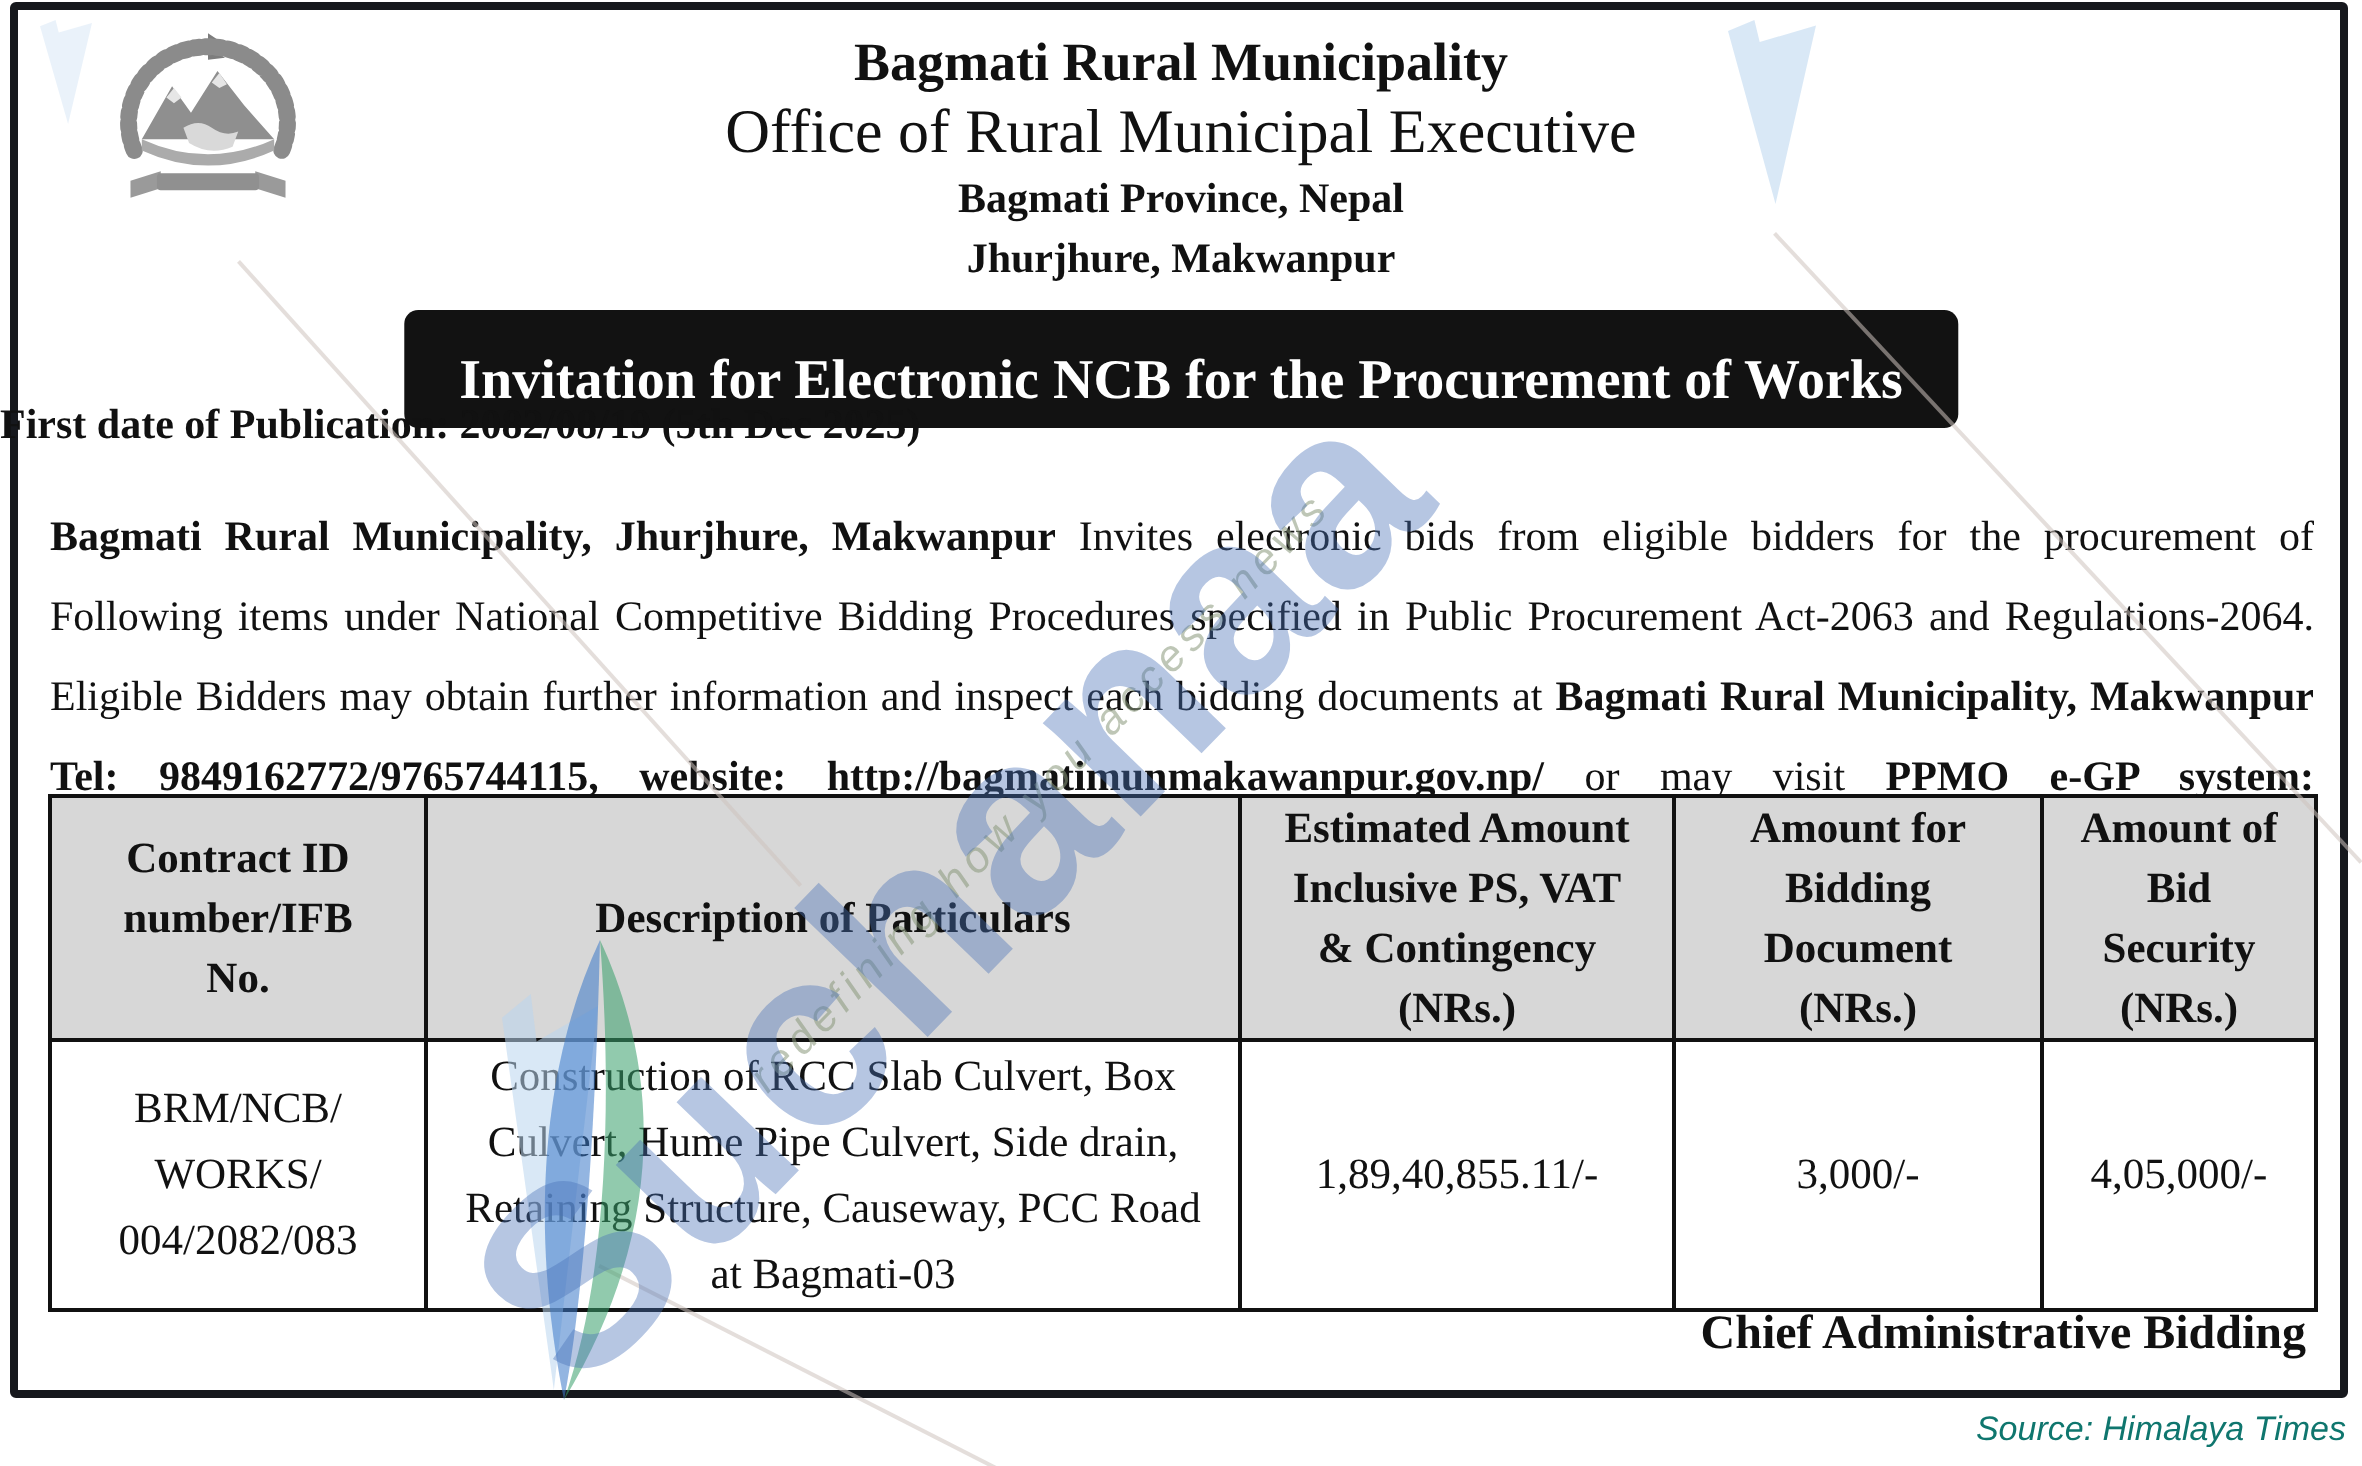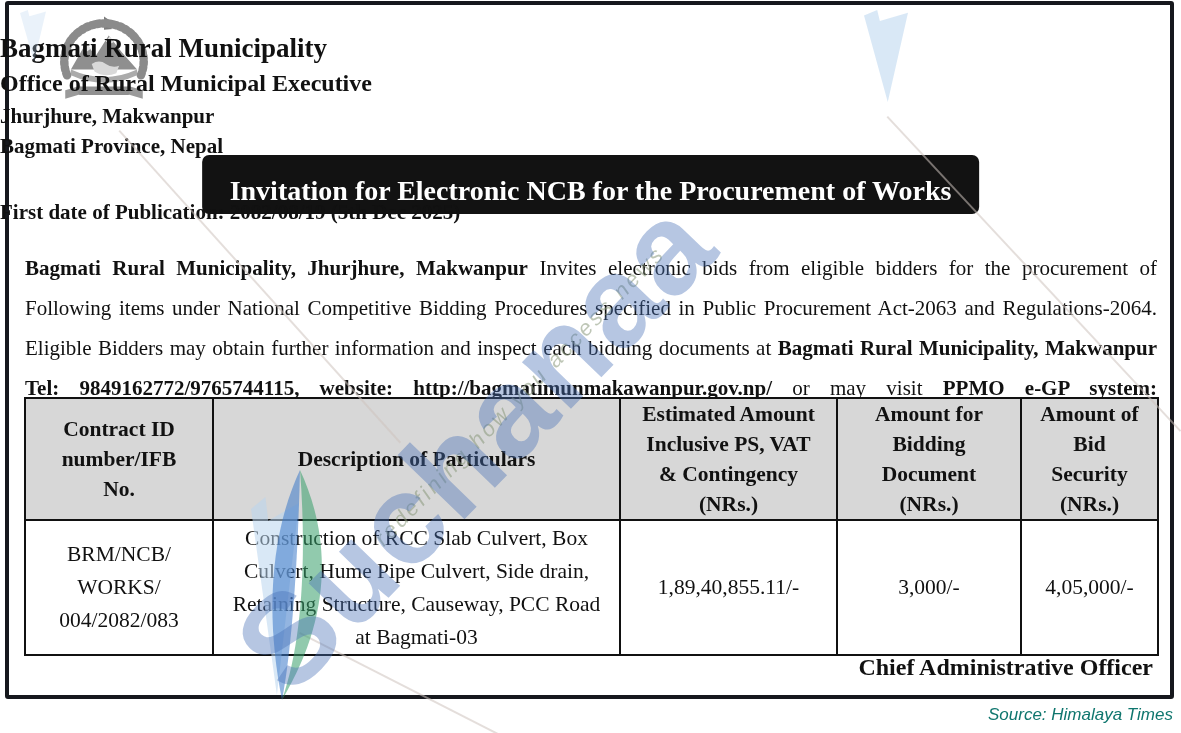--- a/index.html
+++ b/index.html
@@ -7,23 +7,23 @@
     width:1181px;height:733px;position:relative;overflow:hidden;
     background:#ffffff;font-family:"Liberation Serif", serif;color:#111;
   }
   
   .doc-frame{
     position:absolute;left:5px;top:1px;width:1161px;height:690px;
     border:4px solid #16181d;border-radius:3px;background:transparent;z-index:0;
   }
   
   .emblem{position:absolute;left:52px;top:14px;width:104px;height:96px;z-index:1;}
-  .org-header{position:absolute;left:0;right:0;top:31px;z-index:1;}
+  .org-header{position:absolute;left:0;right:0;top:14px;text-align:center;z-index:1;}
   .org-name{font-size:27px;font-weight:bold;line-height:34px;}
-  .org-office{font-size:24px;font-weight:bold;line-height:36px;}
+  .org-office{font-size:31px;font-weight:normal;line-height:36px;}
   .org-addr{font-size:21px;font-weight:bold;line-height:30px;}
   
   .banner{
     position:absolute;left:50%;top:155px;transform:translateX(-50%);
     background:#121212;color:#ffffff;font-weight:bold;font-size:28px;
     padding:20px 28px 7px;border-radius:7px;white-space:nowrap;z-index:1;
   }
   .pub-line{position:absolute;left:0;right:0;top:200px;text-align:left;
     font-size:21px;font-weight:bold;z-index:1;}
   
@@ -90,22 +90,22 @@
     <path d="M42 52 q8 -5 15 0 q7 5 14 2 l-3 8 q-12 5 -23 -2 z" fill="#d9d9d9"></path>
     <path d="M14 80 l16 -5 v9 l-16 5 z" fill="#9a9a9a"></path>
     <path d="M96 80 l-16 -5 v9 l16 5 z" fill="#9a9a9a"></path>
     <rect x="28" y="76" width="54" height="9" rx="2" fill="#909090"></rect>
   </svg>
 </div>
 
 <div class="org-header">
   <div class="org-name">Bagmati Rural Municipality</div>
   <div class="org-office">Office of Rural Municipal Executive</div>
+  <div class="org-addr">Bagmati Province, Nepal</div>
   <div class="org-addr">Jhurjhure, Makwanpur</div>
-  <div class="org-addr">Bagmati Province, Nepal</div>
 </div>
 
 <div class="banner">Invitation for Electronic NCB for the Procurement of Works</div>
 
 <div class="pub-line">First date of Publication: 2082/08/19 (5th Dec 2025)</div>
 
 <div class="body-para"><b>Bagmati Rural Municipality, Jhurjhure, Makwanpur</b><span> Invites electronic bids from eligible bidders for the procurement of Following items under National Competitive Bidding Procedures specified in Public Procurement Act-2063 and Regulations-2064. Eligible Bidders may obtain further information and inspect each bidding documents at </span><b>Bagmati Rural Municipality, Makwanpur Tel: 9849162772/9765744115, website: http://bagmatimunmakawanpur.gov.np/</b><span> or may visit </span><b>PPMO e-GP system: https://www.bolpatra.gov.np/egp/.</b></div>
 
 <div class="tbl-wrap">
   <table class="notice">
@@ -132,21 +132,21 @@
 004/2082/083</td>
         <td>Construction of RCC Slab Culvert, Box Culvert, Hume Pipe Culvert, Side drain, Retaining Structure, Causeway, PCC Road at Bagmati-03</td>
         <td>1,89,40,855.11/-</td>
         <td>3,000/-</td>
         <td>4,05,000/-</td>
       </tr>
     </tbody>
   </table>
 </div>
 
-<div class="signatory">Chief Administrative Officer</div>
+<div class="signatory">Chief Administrative Bidding</div>
 
 <div class="source-credit">Source: Himalaya Times</div>
 
 <div class="decor">
   <div class="tri tri-top-left"></div>
   <div class="tri tri-top-right"></div>
   <div class="tri tri-bottom-left"></div>
   <div class="ray ray-a"></div>
   <div class="ray ray-b"></div>
   <div class="ray ray-c"></div>

